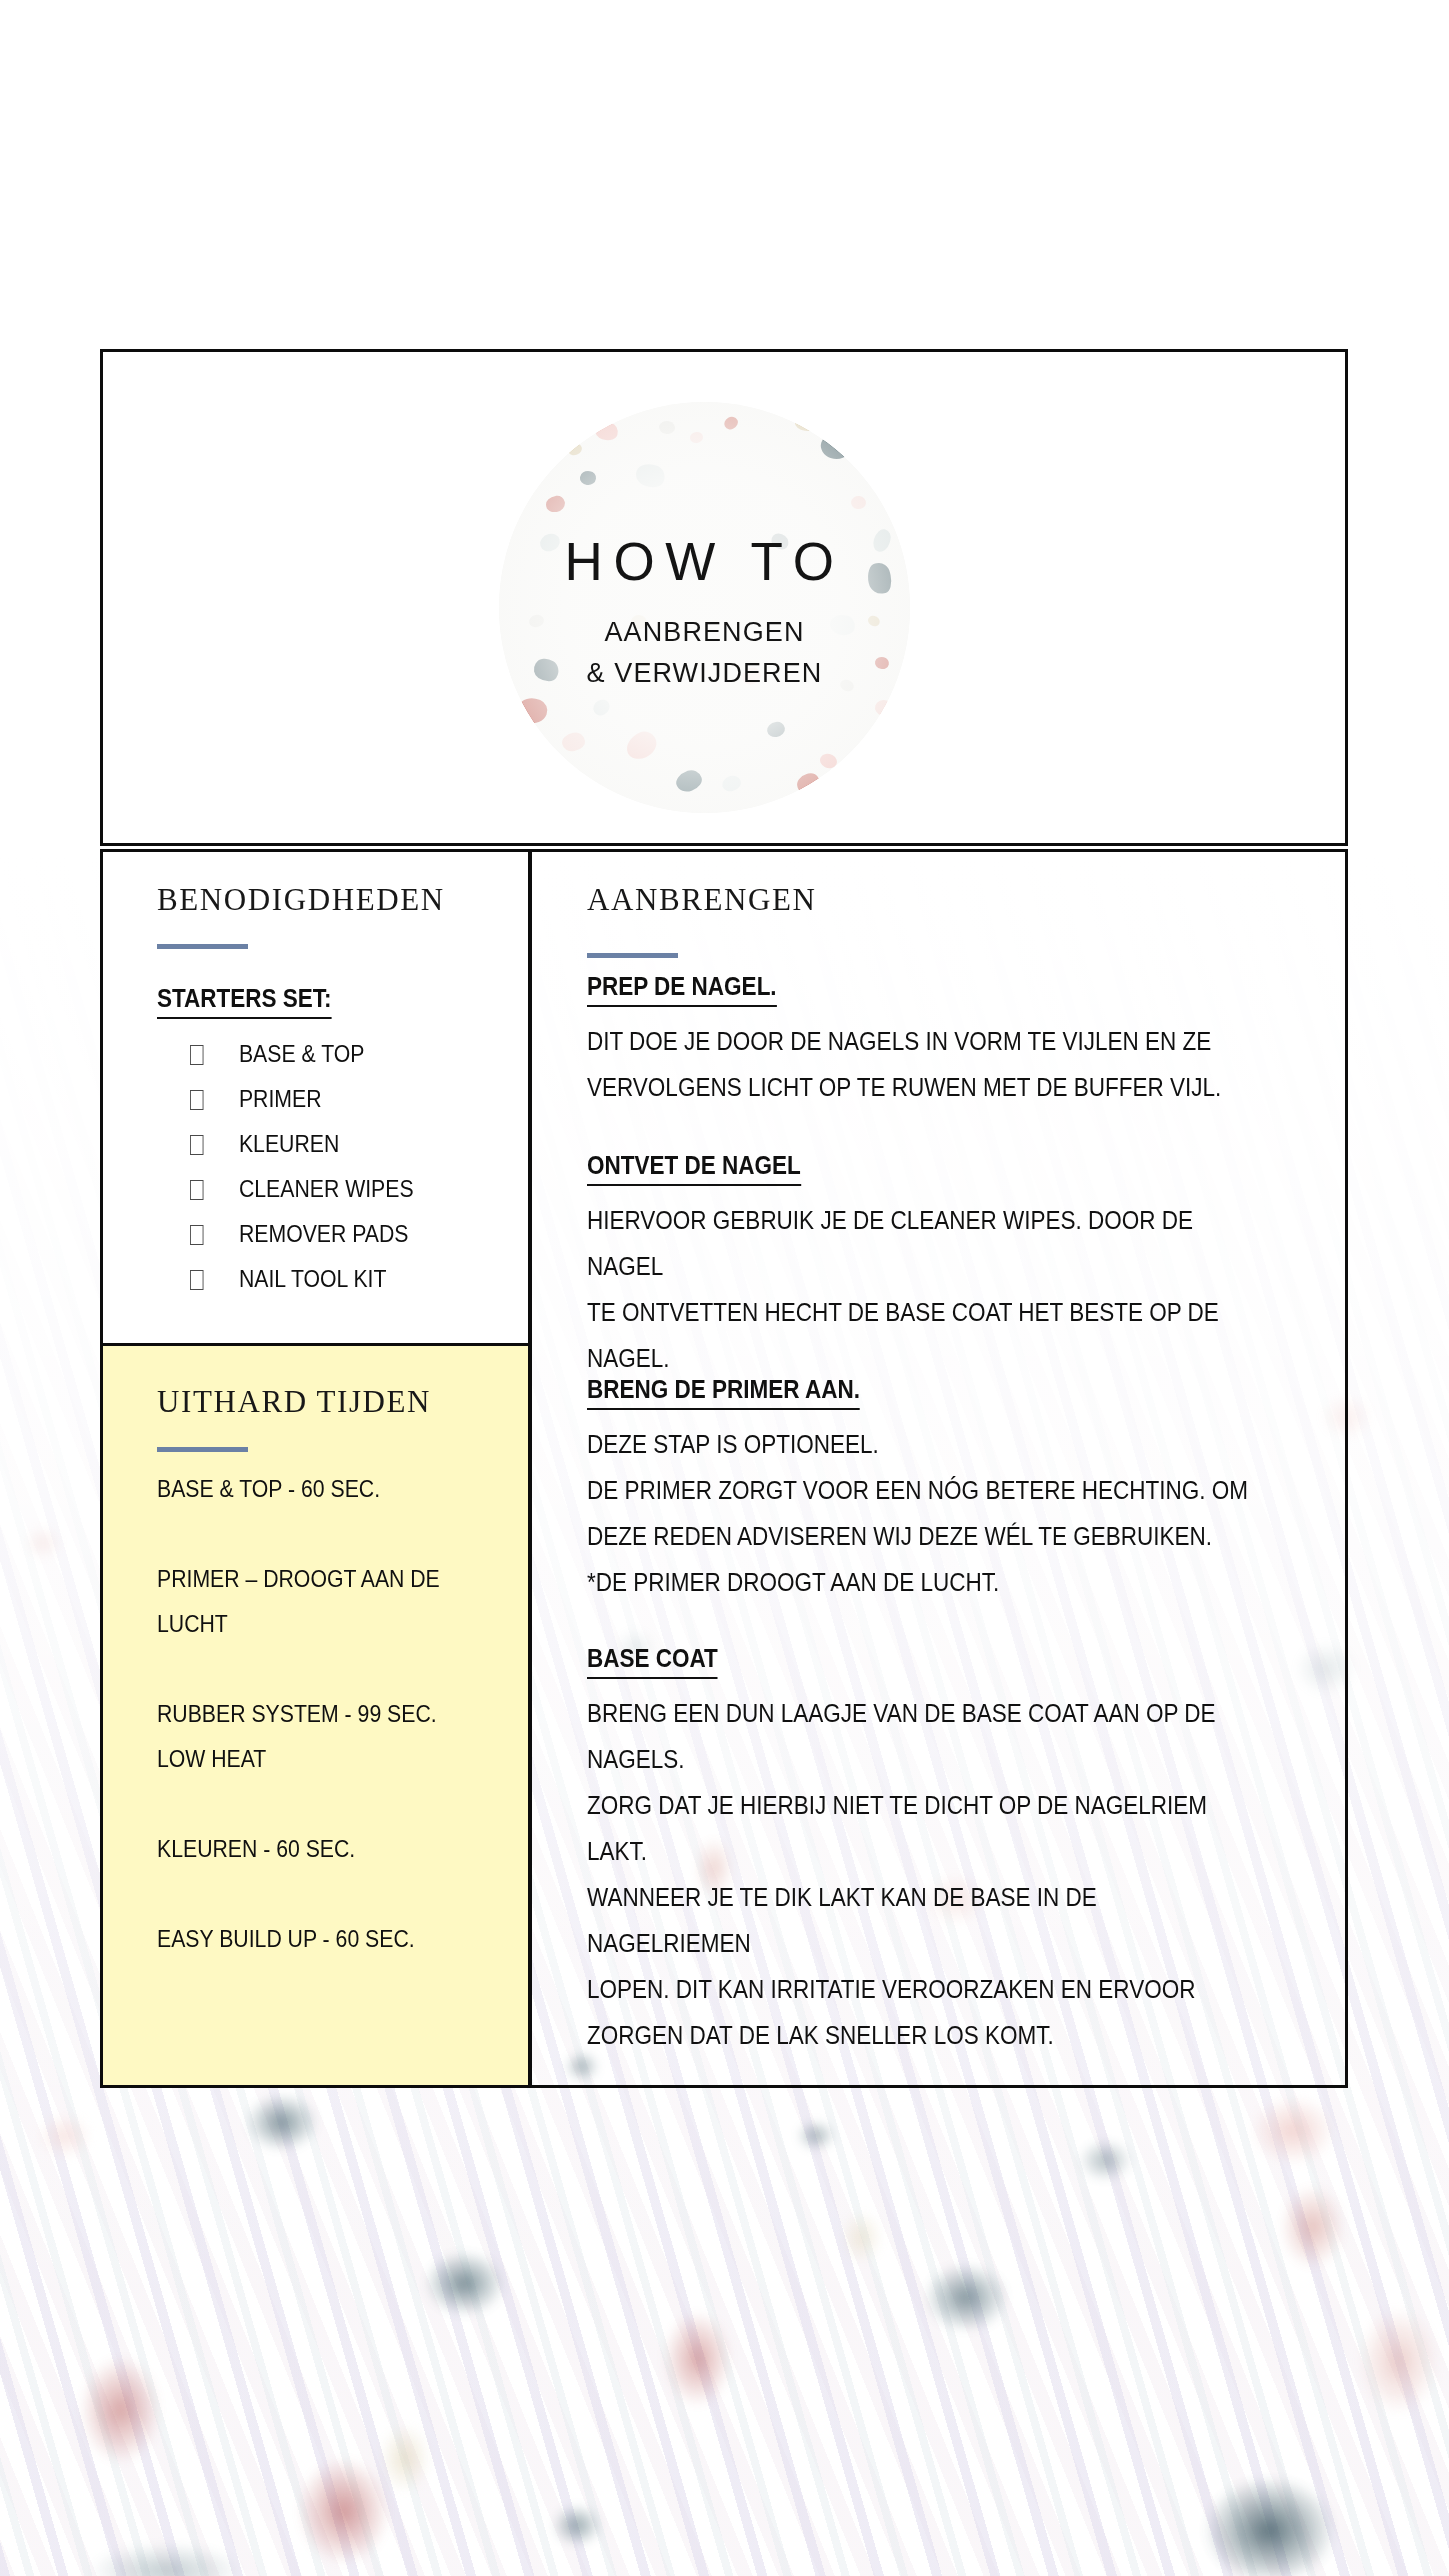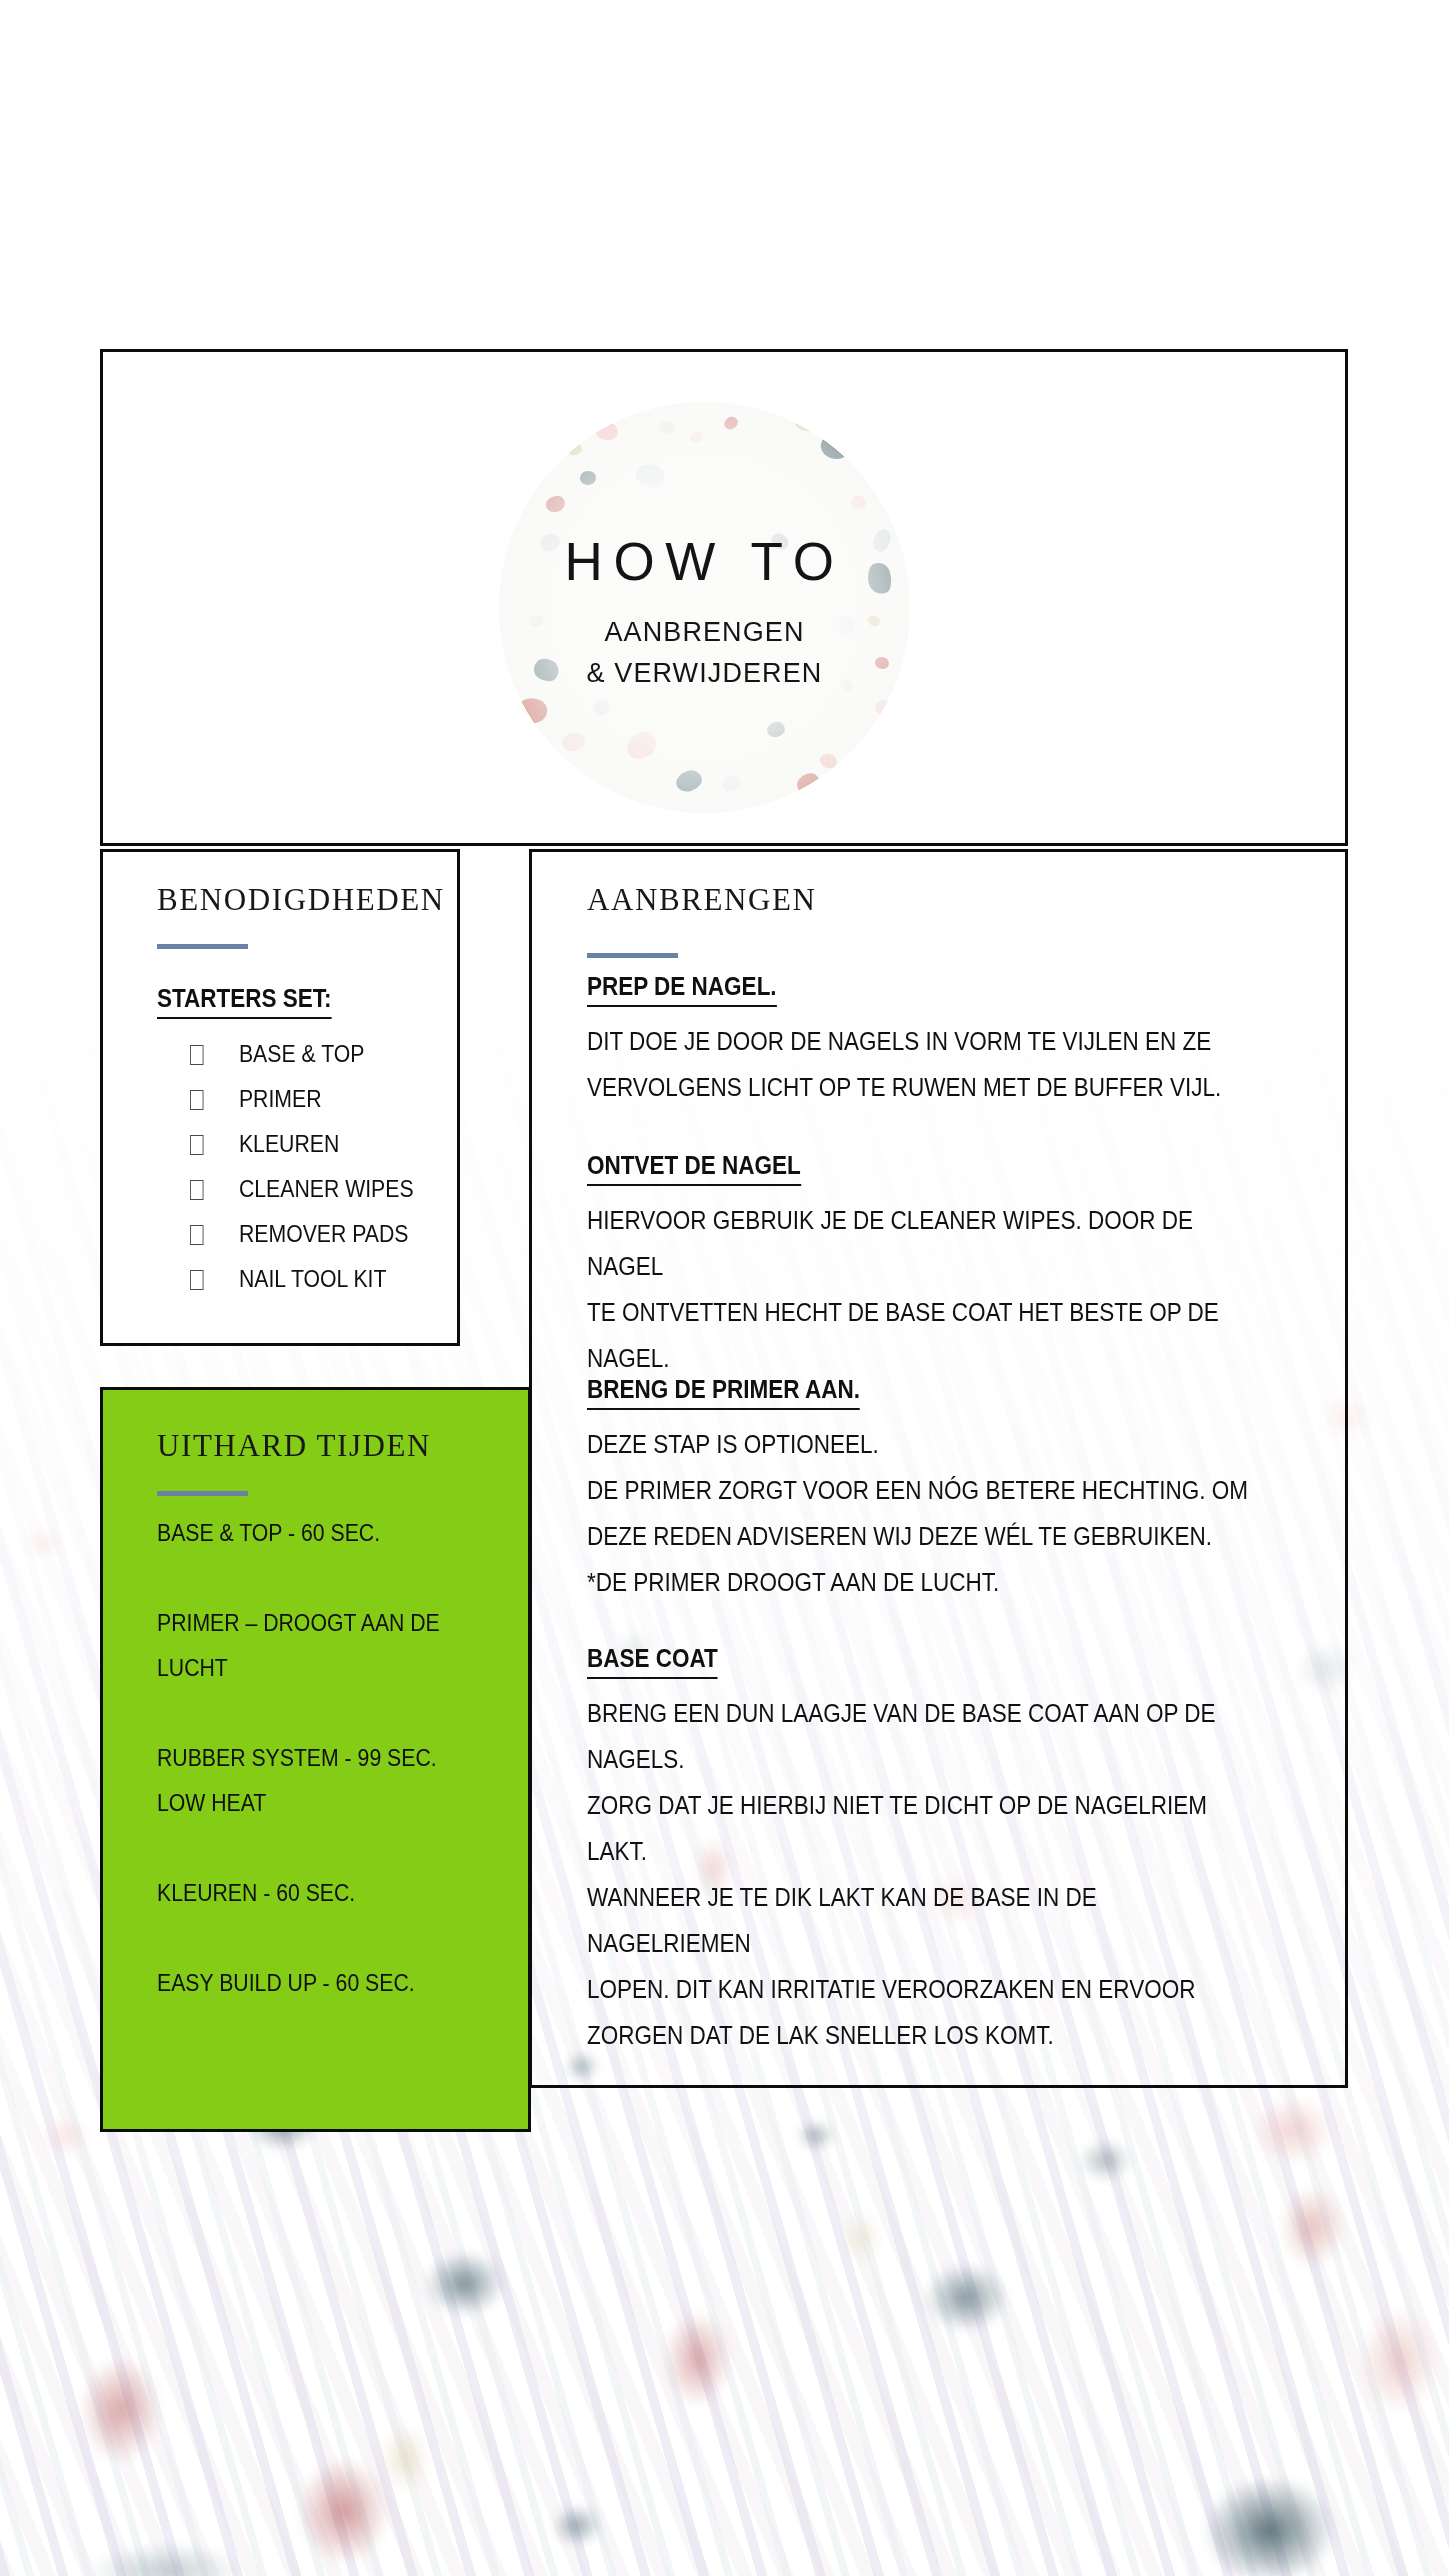--- a/index.html
+++ b/index.html
@@ -23,22 +23,22 @@
       rgba(255,255,255,0.93) 44%,
       rgba(255,255,255,0.78) 55%,
       rgba(255,255,255,0.52) 66%,
       rgba(255,255,255,0.26) 77%,
       rgba(255,255,255,0.06) 88%,
       rgba(255,255,255,0) 100%);}
   .blob{position:absolute;z-index:2;filter:blur(4.8px);pointer-events:none;}
   
   .box{position:absolute;z-index:3;border:3.2px solid #0c0c0c;box-sizing:border-box;}
   #header-box{left:100px;top:349px;width:1248px;height:497px;background:#ffffff;}
-  #beno-box{left:100px;top:849px;width:360px;height:497px;background:#ffffff;}
-  #uithard-box{left:100px;top:1343px;width:431px;height:745px;background:#84cc16;margin-top:44px;}
+  #beno-box{left:100px;top:849px;width:431px;height:497px;background:#ffffff;}
+  #uithard-box{left:100px;top:1343px;width:431px;height:745px;background:#fef9c3;}
   #right-box{left:529px;top:849px;width:819px;height:1239px;background:transparent;}
   
   #logo-circle{position:absolute;left:499px;top:402px;width:411px;height:411px;border-radius:50%;
     background:#f6f6f4;overflow:hidden;z-index:4;}
   .chip{position:absolute;display:block;}
   #logo-veil{position:absolute;inset:0;border-radius:50%;
     background:radial-gradient(circle at 50% 50%,
       rgba(252,252,251,0.95) 0%, rgba(252,252,251,0.88) 45%,
       rgba(252,252,251,0.55) 72%, rgba(252,252,251,0.18) 88%,
       rgba(252,252,251,0.05) 100%);}

